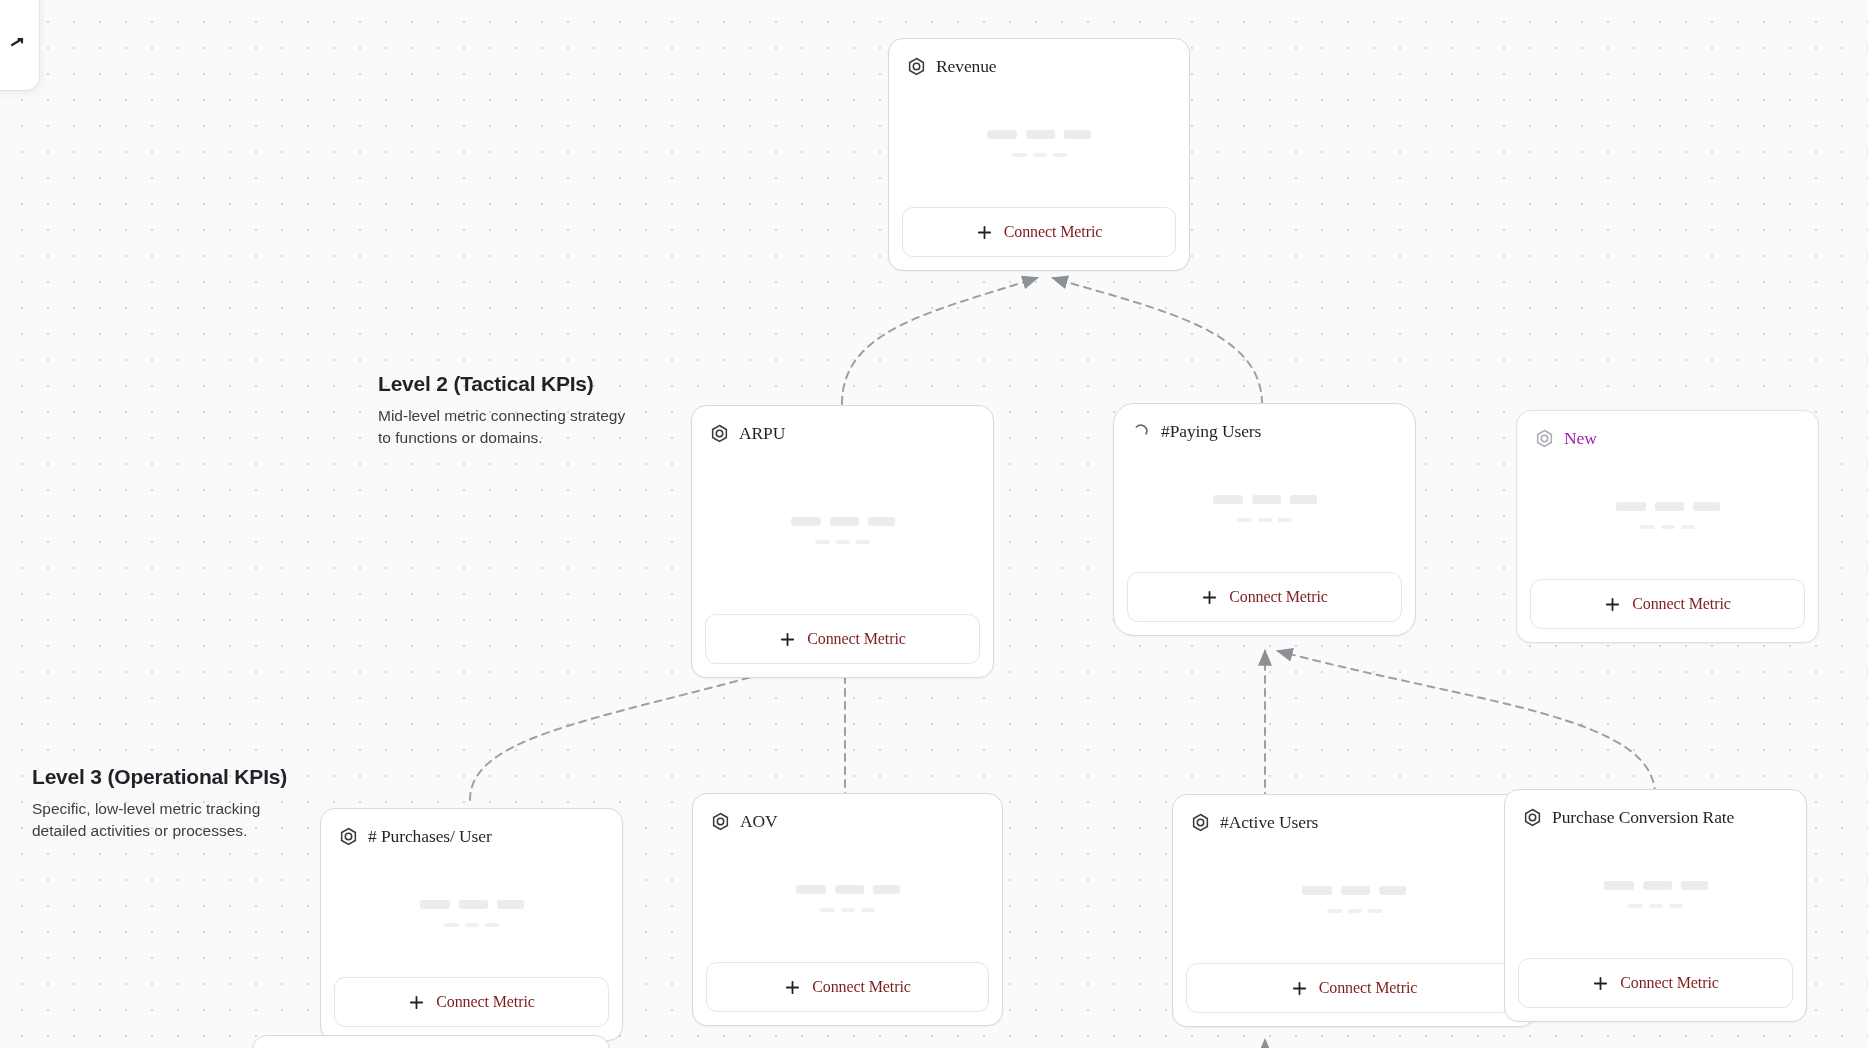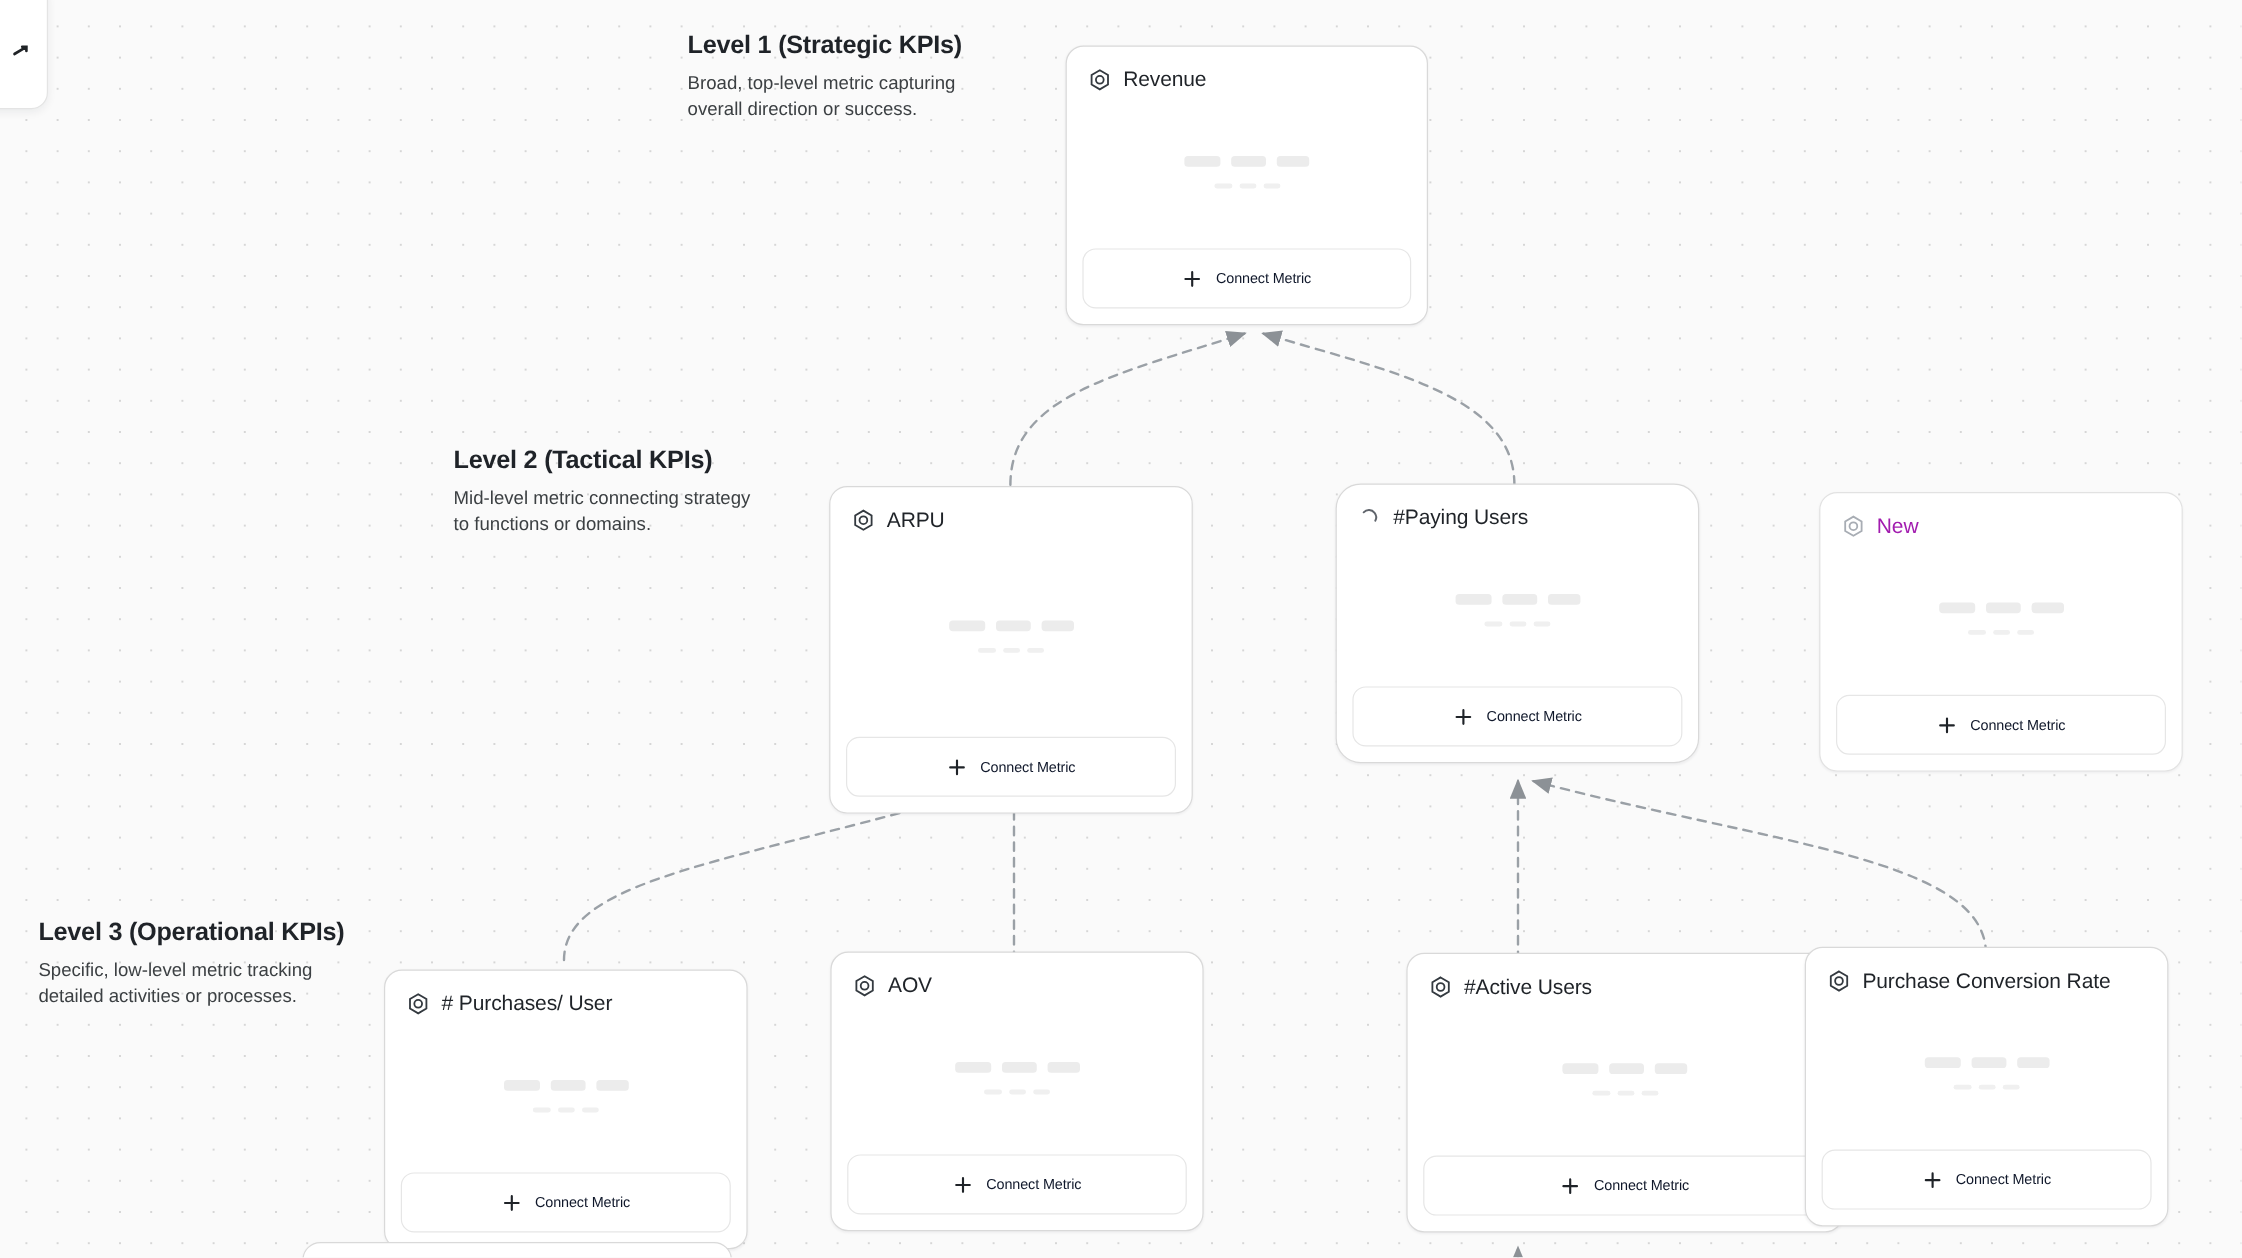--- a/index.html
+++ b/index.html
@@ -32,21 +32,21 @@
   }
 
   
   .card {
     position: absolute;
     background: #ffffff;
     border: 1px solid #d9d9d9;
     border-radius: 15px;
     box-sizing: border-box;
     box-shadow: 0 1px 2px rgba(16,24,40,0.05);
-    display: flex; flex-direction: column;
+    display: flex; flex-direction: column; font-family: Liberation Serif, serif;
   }
   .card-head {
     display: flex; align-items: center; gap: 10px;
     padding: 17px 18px 0 18px;
   }
   .card-title {
     font-size: 17.5px; color: #1f2328; white-space: nowrap;
     letter-spacing: -0.1px;
   }
   .card.placeholder { border-color: #e2e2e2; }
@@ -82,21 +82,21 @@
     height: 48px;
     border: 1px solid #e6e6e6;
     border-radius: 11px;
     background: #fff;
     display: flex; align-items: center; justify-content: center; gap: 11px;
     cursor: pointer;
     flex: none;
   }
   .plus-icon { width: 17px; height: 17px; display: block; flex: none; }
   .plus-icon svg { display: block; width: 17px; height: 17px; stroke: #1f2328; stroke-width: 1.9; stroke-linecap: round; }
-  .connect-label { font-size: 12px; color: #0f172a; white-space: nowrap; letter-spacing: -0.1px; }
+  .connect-label { font-size: 16px; color: #7f1d1d; white-space: nowrap; letter-spacing: -0.1px; }
 
   
   #corner-panel {
     position: absolute; left: -46px; top: -16px;
     width: 84px; height: 105px;
     background: #fff;
     border: 1px solid #e4e4e4;
     border-radius: 14px;
     box-shadow: 0 2px 8px rgba(16,24,40,0.07);
   }
@@ -133,24 +133,20 @@
       <path d="M470 800 C 470 730, 620 718, 833 654" marker-end="url(#arrow)"></path>
       <path d="M845 800 L845 654" marker-end="url(#arrow)"></path>
 
       <path d="M1265 800 L1265 651" marker-end="url(#arrow)"></path>
       <path d="M1655 795 C 1655 716, 1480 704, 1278 651" marker-end="url(#arrow)"></path>
 
       <path d="M1265 1048 L1265 1040" marker-end="url(#arrow)"></path>
     </g>
   </svg>
 
-  <div class="level-label" style="left:573px; top:26px;">
-    <p class="level-title">Level 1 (Strategic KPIs)</p>
-    <p class="level-desc">Broad, top-level metric capturing overall direction or success.</p>
-  </div>
 
   <div class="level-label" style="left:378px; top:372px;">
     <p class="level-title">Level 2 (Tactical KPIs)</p>
     <p class="level-desc">Mid-level metric connecting strategy to functions or domains.</p>
   </div>
 
   <div class="level-label" style="left:32px; top:765px;">
     <p class="level-title">Level 3 (Operational KPIs)</p>
     <p class="level-desc">Specific, low-level metric tracking detailed activities or processes.</p>
   </div>

